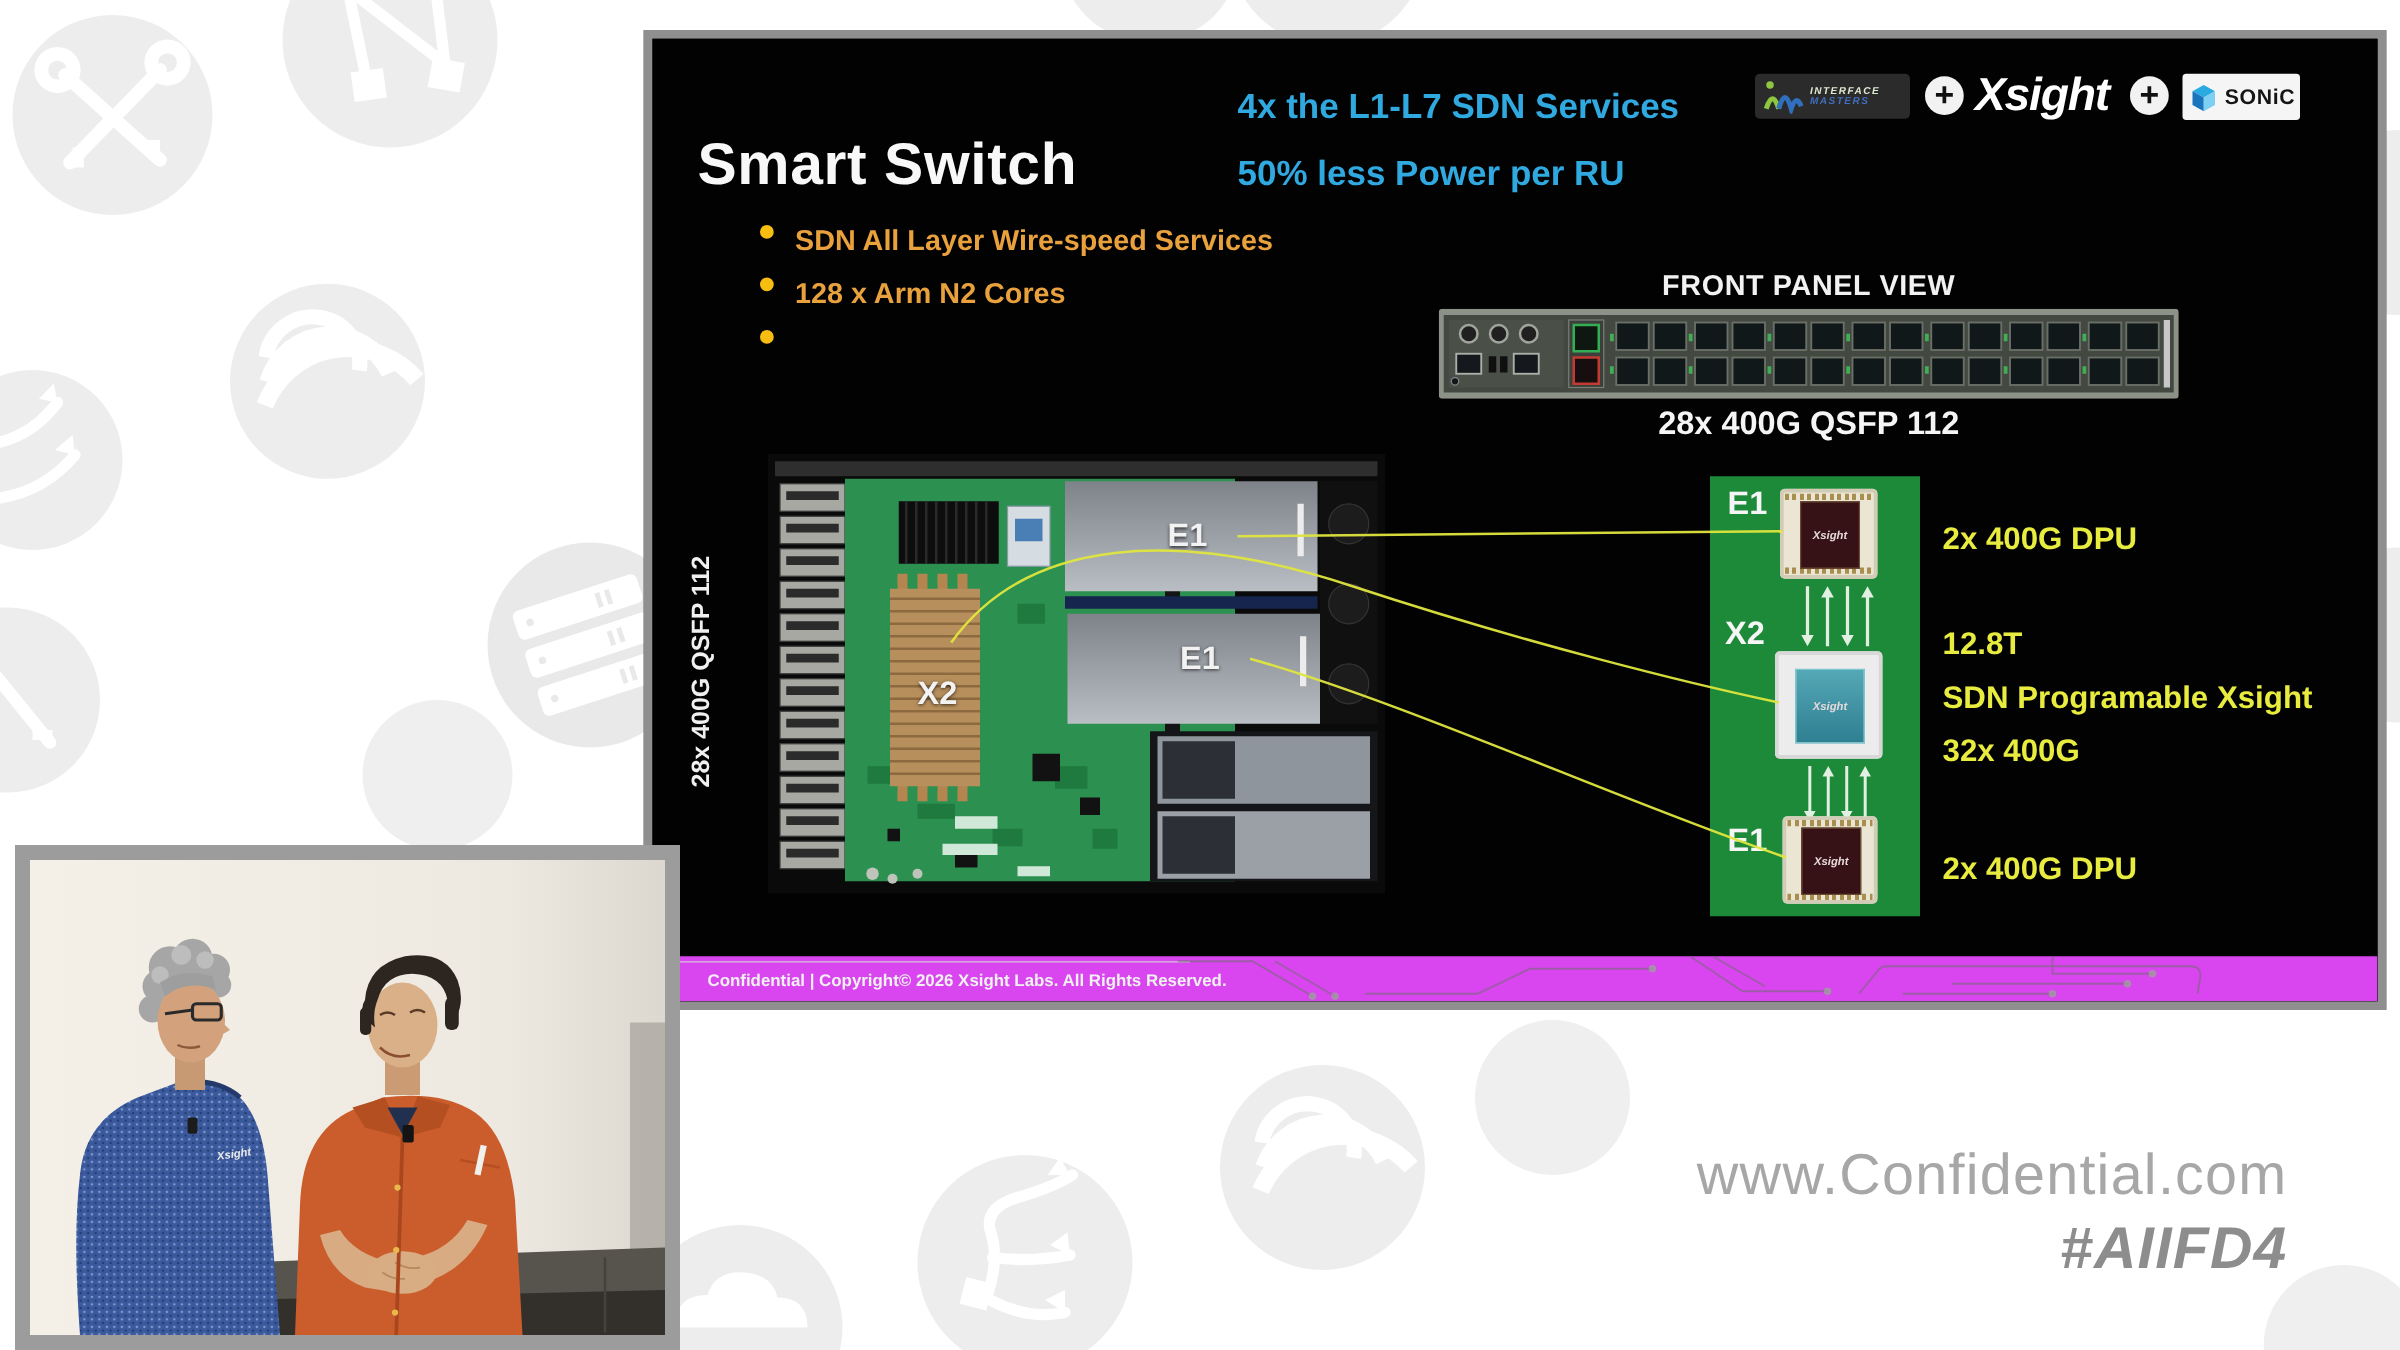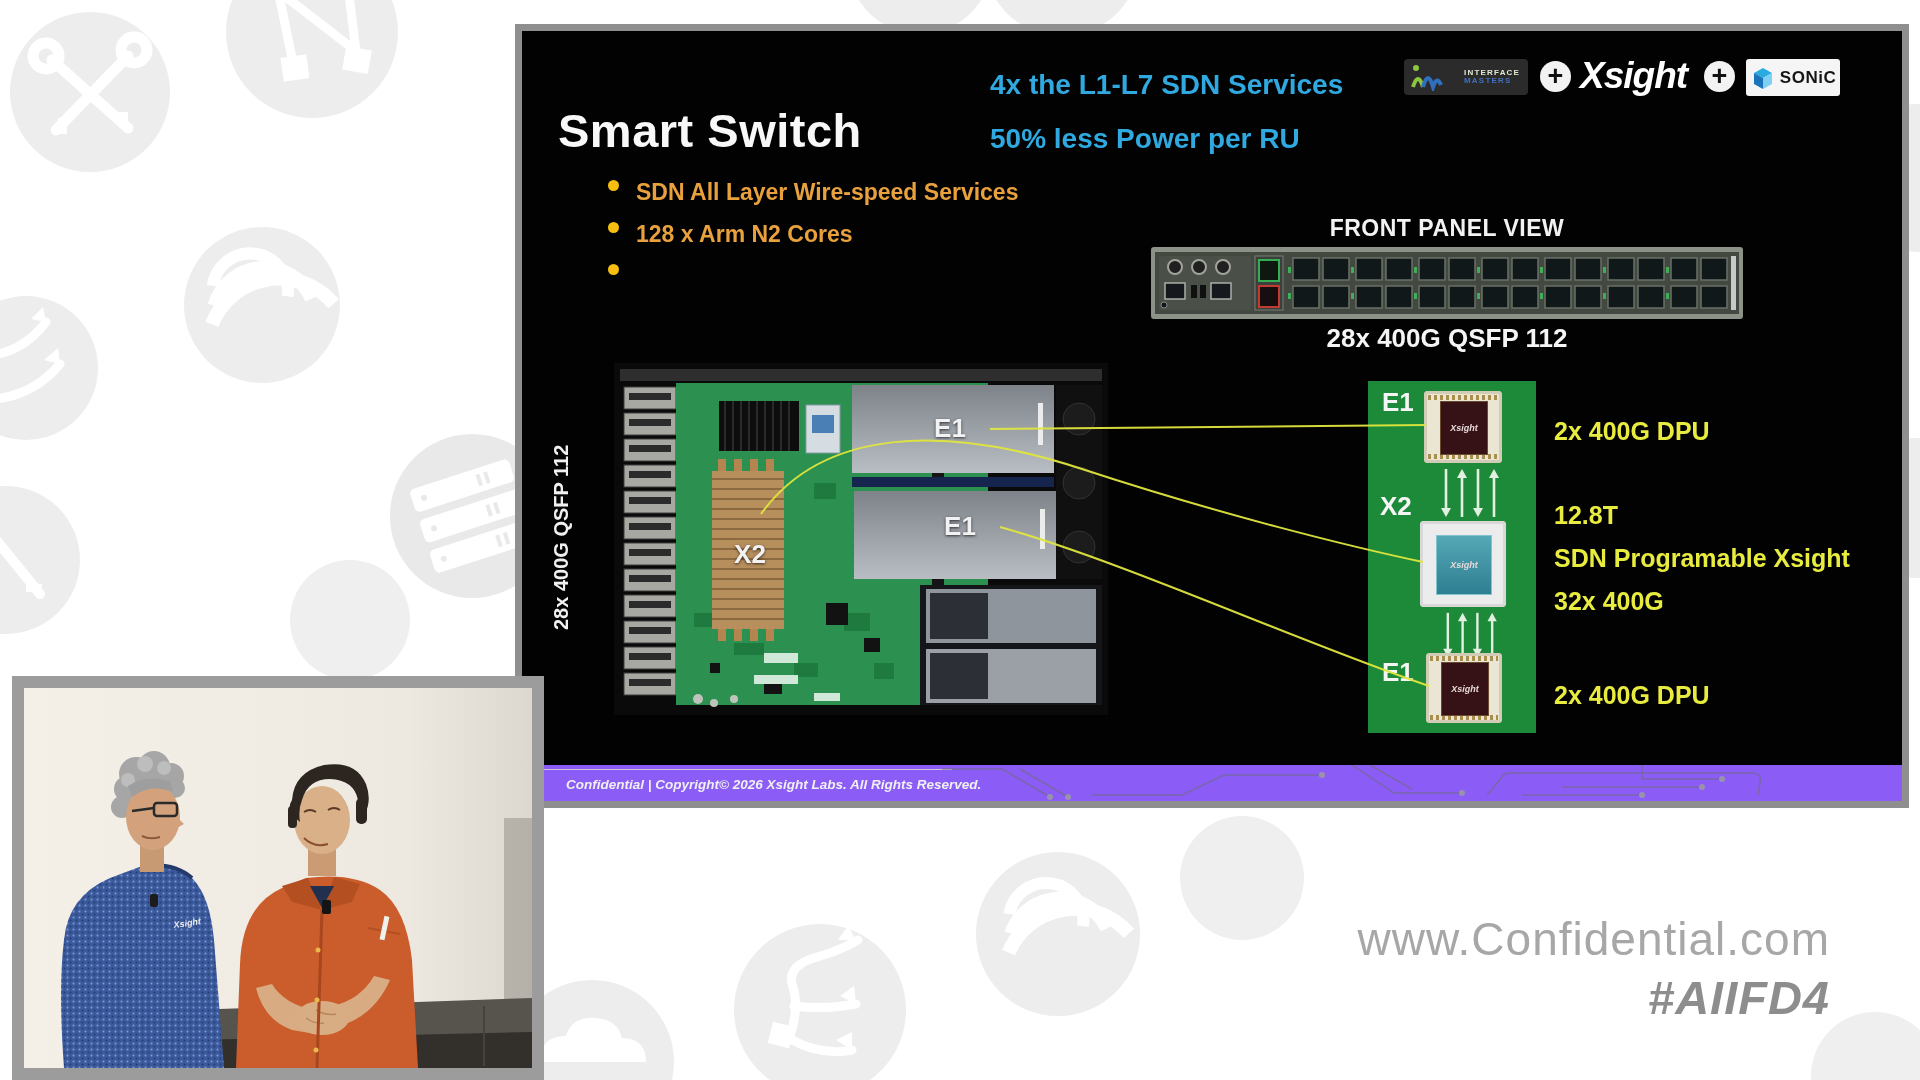--- a/index.html
+++ b/index.html
@@ -13,21 +13,21 @@
          border:7px solid #8f8f8f;box-sizing:border-box;}
   #slide-inner{position:absolute;left:0;top:0;width:1380px;height:770px;background:#020202;overflow:hidden;}
   #slide-title{left:36px;top:58px;font-size:47px;font-weight:700;color:#f8f8f8;letter-spacing:.5px;margin-top:14px;}
   .headline{left:468px;font-size:28px;font-weight:700;color:#2fa9e0;}
   #headline-1{top:38px;}
   #headline-2{top:92px;}
   
   #logo-row{left:876px;top:24px;width:470px;height:44px;}
   .logo-im{position:absolute;left:6px;top:4px;width:124px;height:36px;background:#2b2b2b;border-radius:4px;
            display:flex;align-items:center;padding-left:6px;box-sizing:border-box;}
-  .im-text{margin-left:20px;line-height:1;}
+  .im-text{margin-left:4px;line-height:1;font-style:italic;}
   .im-text .l1{font-size:8px;color:#dfe9d2;letter-spacing:1.2px;font-weight:700;}
   .im-text .l2{font-size:8px;color:#3f6fbe;letter-spacing:1.2px;font-weight:700;}
   .plus-badge{position:absolute;top:6px;width:31px;height:31px;border-radius:50%;background:#f2f2f2;
               color:#111;font-size:27px;font-weight:700;text-align:center;line-height:30px;}
   #plus-1{left:142px;} #plus-2{left:306px;}
   #logo-xsight{position:absolute;left:182px;top:0px;font-size:37px;font-weight:700;font-style:italic;
                color:#fff;letter-spacing:-1px;}
   .logo-sonic{position:absolute;left:348px;top:4px;width:94px;height:37px;background:#f5f5f5;border-radius:3px;
               display:flex;align-items:center;justify-content:center;gap:4px;}
   .sonic-text{font-size:17px;font-weight:700;color:#151515;letter-spacing:.5px;}
@@ -60,21 +60,21 @@
   #chip-top .die{left:16px;top:10px;width:46px;height:52px;background:#361216;border:1px solid #6b4a30;}
   #chip-mid{left:52px;top:140px;width:86px;height:86px;background:#ececec;box-shadow:inset 0 0 0 3px #d8d8d8;}
   #chip-mid .die{left:16px;top:14px;width:54px;height:58px;background:linear-gradient(#55a8b6,#2e7f91);border:1px solid #7fc4cf;}
   #chip-bot{left:58px;top:272px;width:76px;height:70px;}
   #chip-bot .die{left:15px;top:9px;width:46px;height:52px;background:#361216;border:1px solid #6b4a30;}
   .pads{position:absolute;left:4px;right:4px;height:5px;background:repeating-linear-gradient(90deg,#a98f4f 0 3px,transparent 3px 6px);}
   
   .ylab{position:absolute;left:1032px;font-size:25px;font-weight:700;color:#e8ec3f;white-space:nowrap;}
   #ylab-1{top:386px;} #ylab-2{top:470px;text-align:center;} #ylab-3{top:513px;} #ylab-4{top:556px;} #ylab-5{top:650px;}
   
-  #footer{left:0;top:734px;width:1380px;height:36px;background:#8b5cf6;font-style:italic;}
+  #footer{left:0;top:734px;width:1380px;height:36px;background:#d946ef;}
   #footer-line{position:absolute;left:0;top:4px;width:430px;height:1px;background:#d6d6d6;opacity:.85;}
   #footer-text{position:absolute;left:44px;top:12px;font-size:13.5px;font-weight:700;color:#f0f0f0;}
   #page-num{position:absolute;left:1290px;top:12px;width:40px;text-align:center;font-size:16px;font-weight:700;color:#fff;margin-top:27px;}
   
   #webcam{left:12px;top:676px;width:532px;height:404px;border:12px solid #9c9c9c;box-sizing:border-box;background:#f1ede5;}
   
   #wm1{right:90px;top:912px;font-size:46px;color:#a7a7a7;letter-spacing:1px;}
   #wm2{right:90px;top:970px;font-size:47px;font-weight:700;font-style:italic;color:#8d8d8d;letter-spacing:1px;}
   svg{display:block;}
 </style>

